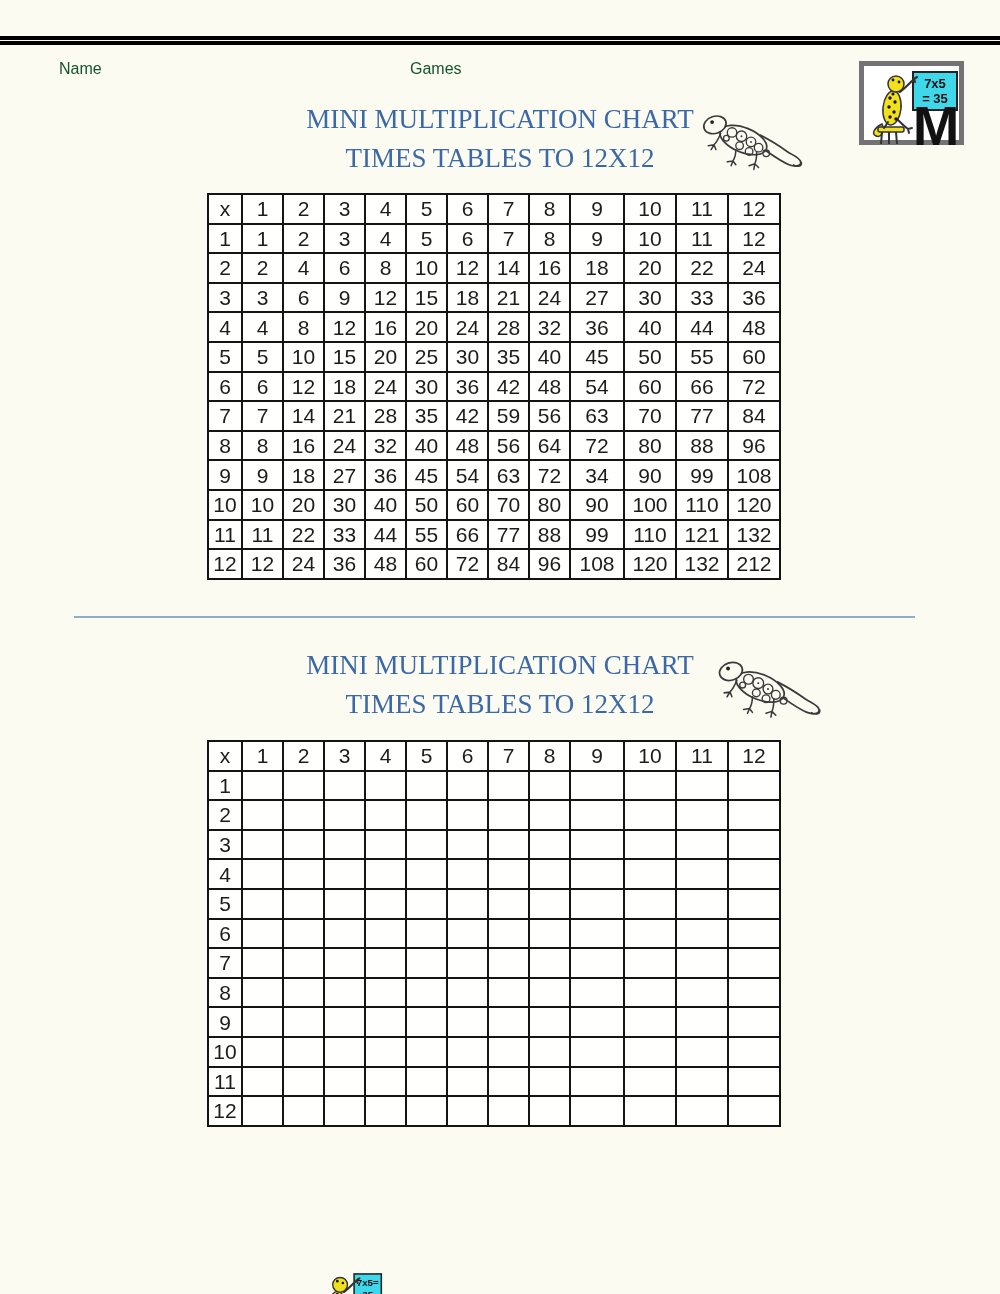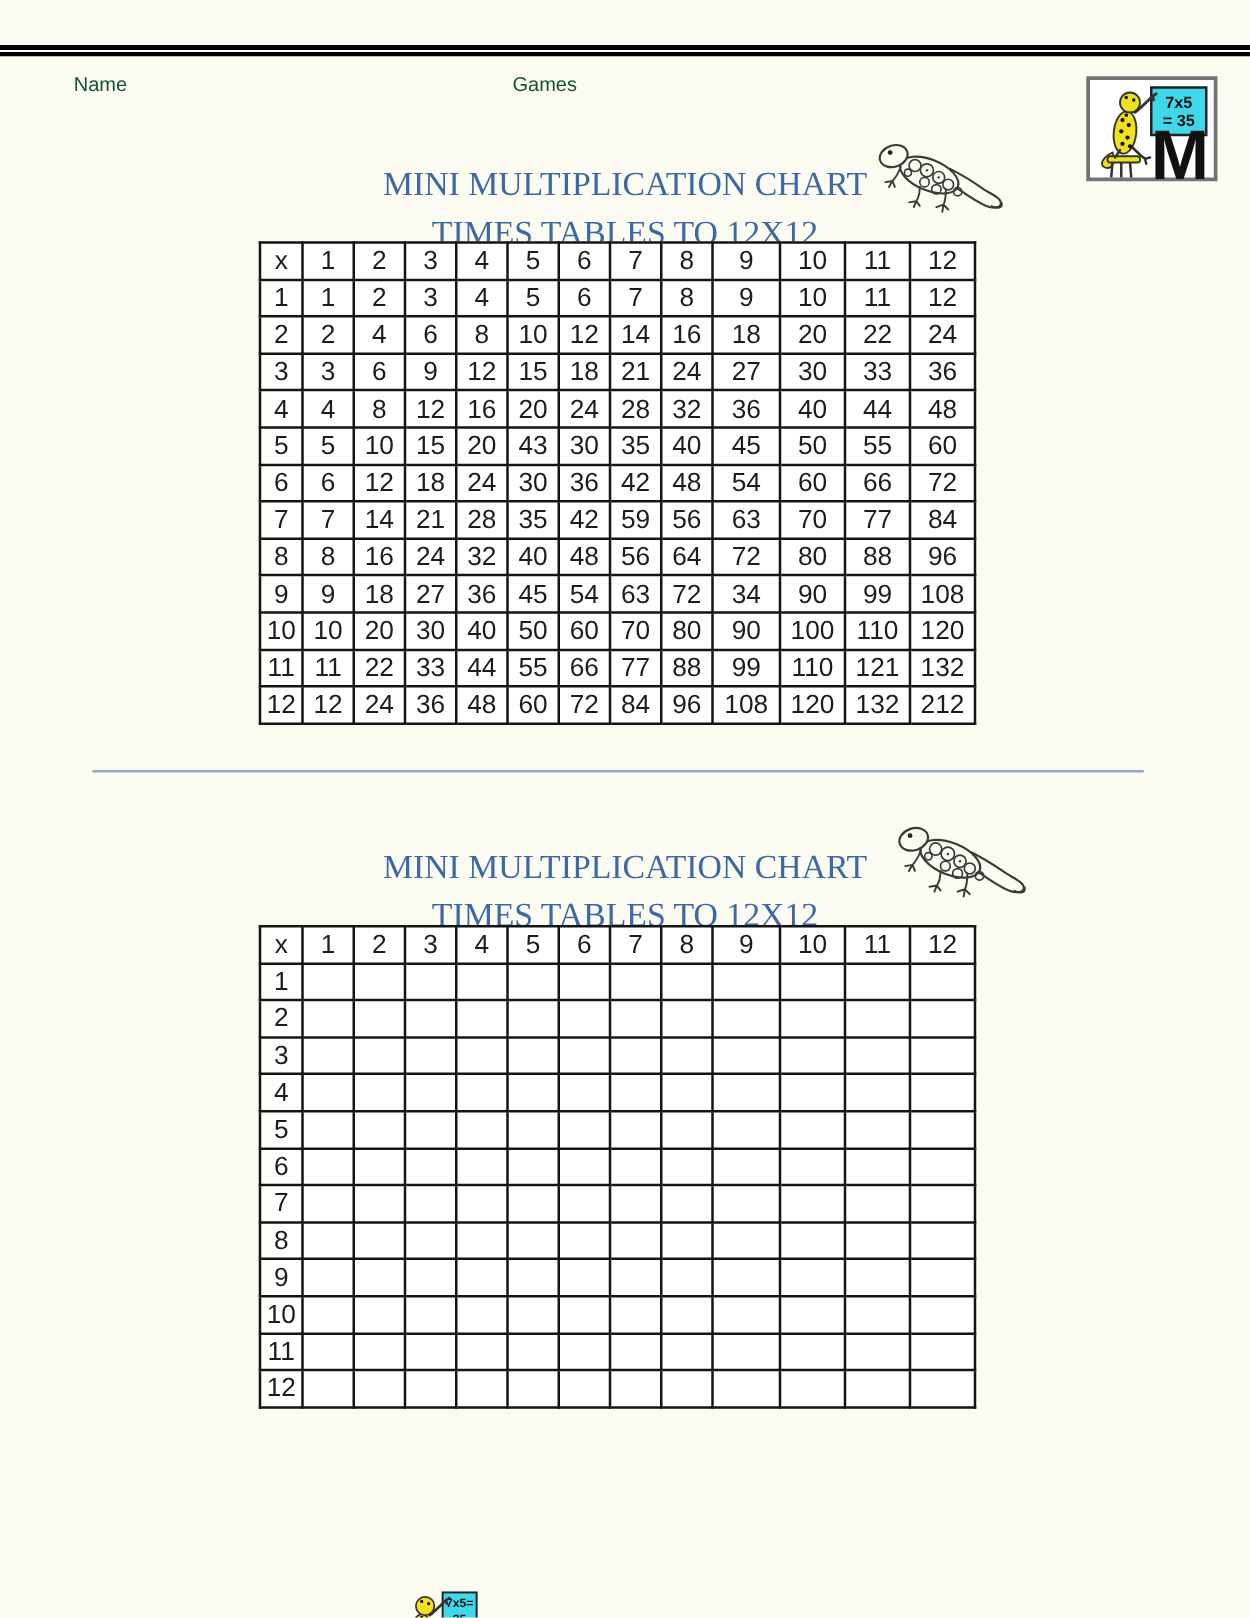--- a/index.html
+++ b/index.html
@@ -11,27 +11,27 @@
   .topbar {
     position:absolute; left:0; top:36px; width:1000px; height:9px;
     background:linear-gradient(to bottom,#000 0,#000 4px,#fbfbf2 4px,#fbfbf2 5.5px,#000 5.5px,#000 9px);
   }
   .fieldlabel { position:absolute; font-size:16px; color:#14532d; }
   .name-label { left:59px; top:60px; }
   .date-label { left:410px; top:60px; }
 
   .corner-logo {
     position:absolute; left:859px; top:61px; width:105px; height:84px;
-    background:#ffffff; border:3px solid #737373; box-sizing:border-box;margin-left:10px;
+    background:#ffffff; border:5px solid #737373; box-sizing:border-box;
   }
 
   .section-title {
     position:absolute; left:0; width:1000px; text-align:center;
     font-family:"Liberation Serif", serif;
-    font-size:27px; line-height:39px; color:#3b68a6;margin-top:28px;
+    font-size:27px; line-height:39px; color:#3b68a6;
   }
   .title-1 { top:100px; }
   .title-2 { top:646px; }
 
   .gecko { position:absolute; }
   .gecko-1 { left:692px; top:104px; }
   .gecko-2 { left:708px; top:650px; }
 
   .mtable {
     position:absolute; border-collapse:collapse; table-layout:fixed;
@@ -238,21 +238,21 @@
           <td>40</td>
           <td>44</td>
           <td>48</td>
         </tr>
         <tr>
           <th>5</th>
           <td>5</td>
           <td>10</td>
           <td>15</td>
           <td>20</td>
-          <td>43</td>
+          <td>25</td>
           <td>30</td>
           <td>35</td>
           <td>40</td>
           <td>45</td>
           <td>50</td>
           <td>55</td>
           <td>60</td>
         </tr>
         <tr>
           <th>6</th>

